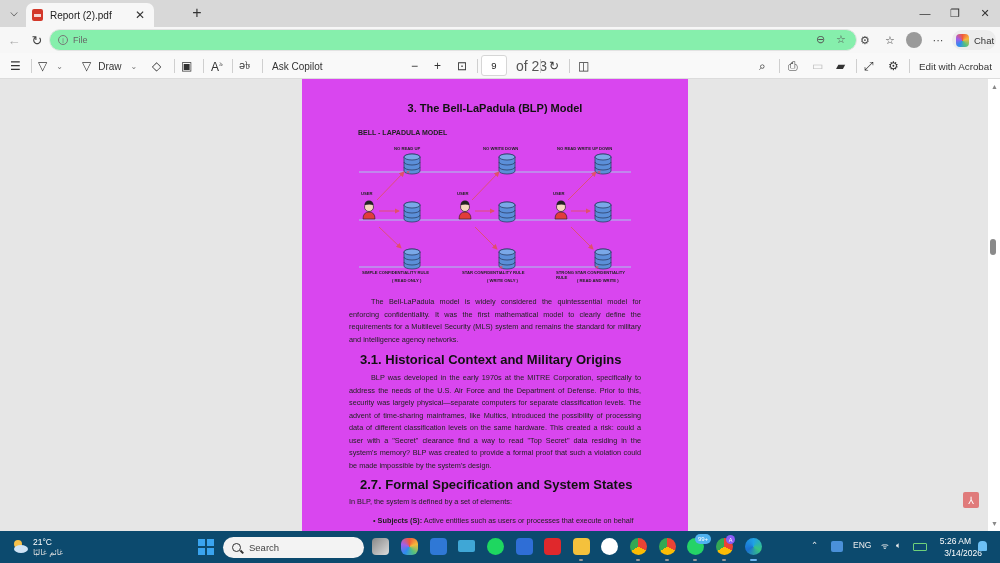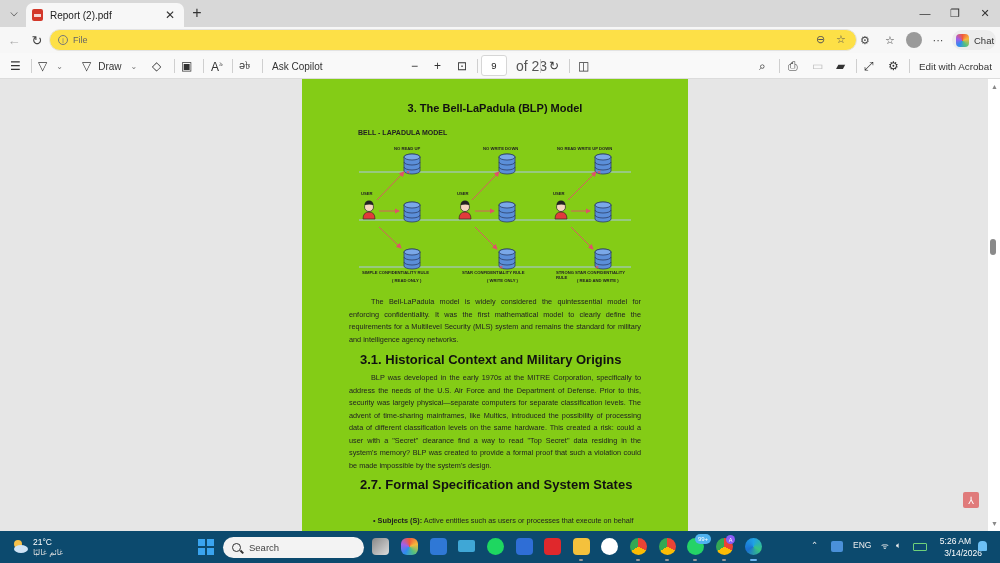--- a/index.html
+++ b/index.html
@@ -1,52 +1,52 @@
 <!DOCTYPE html>
 <html><head>
 <meta charset="utf-8">
 <style>
   * { box-sizing: border-box; margin: 0; padding: 0; }
   html, body { width: 1000px; height: 563px; overflow: hidden; background: #e8e8e8; font-family: "Liberation Sans", sans-serif; }
 
   
   .tabstrip { position: absolute; left: 0; top: 0; width: 1000px; height: 27px; background: #d8d8d8; }
   .tab-dropdown { position: absolute; left: 4px; top: 4px; width: 20px; height: 18px; display: flex; align-items: center; justify-content: center; color: #333; font-size: 10px; }
-  .tab { position: absolute; left: 26px; top: 3px; width: 158px; height: 24px; background: #f7f7f7; border-radius: 7px 7px 0 0; display: flex; align-items: center; padding-left: 6px; }
+  .tab { position: absolute; left: 26px; top: 3px; width: 128px; height: 24px; background: #f7f7f7; border-radius: 7px 7px 0 0; display: flex; align-items: center; padding-left: 6px; }
   .tab-favicon { width: 11px; height: 12px; background: #d3382a; border-radius: 2px; margin-right: 7px; position: relative; }
   .tab-favicon::after { content: ""; position: absolute; left: 2px; top: 5px; width: 7px; height: 3px; background: #fff; opacity: .8; }
   .tab-title { font-size: 10px; color: #222; flex: 1; }
   .tab-close { width: 16px; font-size: 12px; color: #333; text-align: center; margin-right: 6px; }
   .new-tab { position: absolute; left: 188px; top: 4px; width: 18px; height: 18px; font-size: 16px; color: #333; display: flex; align-items: center; justify-content: center; }
   .win-ctrl { position: absolute; top: 4px; width: 24px; height: 18px; color: #333; font-size: 11px; display: flex; align-items: center; justify-content: center; }
 
   
   .addrbar { position: absolute; left: 0; top: 27px; width: 1000px; height: 26px; background: #f7f7f7; }
   .nav-btn { position: absolute; top: 4px; width: 18px; height: 18px; color: #777; font-size: 13px; display: flex; align-items: center; justify-content: center; }
-  .url-box { position: absolute; left: 49px; top: 2px; width: 808px; height: 22px; background: #fde047; border-radius: 11px; border: 1px solid #e3e3e3; display: flex; align-items: center; padding-left: 8px; text-align: center; }
+  .url-box { position: absolute; left: 49px; top: 2px; width: 808px; height: 22px; background: #86efac; border-radius: 11px; border: 1px solid #e3e3e3; display: flex; align-items: center; padding-left: 8px; text-align: center; }
   .info-icon { width: 10px; height: 10px; border: 1px solid #777; border-radius: 50%; font-size: 7px; color: #777; display: flex; align-items: center; justify-content: center; margin-right: 5px; }
   .file-label { font-size: 9px; color: #666; margin-right: 8px; }
   .url-text { font-size: 10.5px; color: #222; }
   .url-right-icon { position: absolute; top: 3px; font-size: 11px; color: #555; }
   .ab-icon { position: absolute; top: 5px; width: 16px; height: 16px; color: #444; font-size: 11px; display: flex; align-items: center; justify-content: center; }
   .avatar { position: absolute; left: 906px; top: 5px; width: 16px; height: 16px; border-radius: 50%; background: #9a9a9a; }
   .chat-btn { position: absolute; left: 952px; top: 3px; width: 44px; height: 20px; border-radius: 10px; background: #ececec; display: flex; align-items: center; padding-left: 4px; }
   .copilot-logo { width: 13px; height: 13px; border-radius: 4px; background: conic-gradient(#f15a3a, #f6b93b, #55c27d, #2d8cf0, #a35ee8, #f15a3a); margin-right: 5px; }
   .chat-label { font-size: 9.5px; color: #333; }
 
   
   .pdfbar { position: absolute; left: 0; top: 53px; width: 1000px; height: 26px; background: #f9f9f9; border-bottom: 1px solid #dcdcdc; }
   .tb { position: absolute; top: 4px; height: 18px; display: flex; align-items: center; color: #333; font-size: 10px; }
   .tb-icon { font-size: 12px; color: #333; }
   .tb-sep { position: absolute; top: 6px; width: 1px; height: 14px; background: #cfcfcf; }
   .page-input { position: absolute; left: 481px; top: 2px; width: 26px; height: 21px; border: 1px solid #d6d6d6; border-radius: 3px; background: #fff; font-size: 9.5px; color: #222; display: flex; align-items: center; justify-content: center; }
 
   
   .viewer { position: absolute; left: 0; top: 79px; width: 1000px; height: 452px; background: #e6e6e6; overflow: hidden; }
-  .page { position: absolute; left: 302px; top: 0; width: 386px; height: 460px; background: #84cc16; }
+  .page { position: absolute; left: 302px; top: 0; width: 386px; height: 460px; background: #d946ef; }
   .scrollbar { position: absolute; left: 988px; top: 0; width: 12px; height: 452px; background: #fff; }
   .scroll-up { position: absolute; left: 3px; top: 4px; font-size: 7px; color: #888; }
   .scroll-thumb { position: absolute; left: 2px; top: 160px; width: 6px; height: 16px; border-radius: 3px; background: #8a8a8a; }
   .scroll-down { position: absolute; left: 3px; top: 441px; font-size: 7px; color: #888; }
   .acrobat-fab { position: absolute; left: 963px; top: 413px; width: 16px; height: 16px; background: #e07b7b; border-radius: 2px; color: #fff; font-size: 10px; display: flex; align-items: center; justify-content: center; }
 
   
   .h-main { position: absolute; left: 0; width: 386px; top: 23px; text-align: center; font-weight: bold; font-size: 11px; color: #111; }
   .diagram { position: absolute; left: 54px; top: 49px; width: 290px; height: 160px; }
   .diag-title { position: absolute; left: 2px; top: 1px; font-size: 7px; font-weight: bold; color: #222; }
@@ -262,20 +262,21 @@
       <div class="lbl-s" style="left:200px;top:147px">RULE</div>
       <div class="lbl-s" style="left:221px;top:150px">( READ AND WRITE )</div>
     </div>
 
     <div class="para" style="top:217px"><span class="indent"></span><span>The Bell-LaPadula model is widely considered the quintessential model for enforcing confidentiality. It was the first mathematical model to clearly define the requirements for a Multilevel Security (MLS) system and remains the standard for military and intelligence agency networks.</span></div>
 
     <div class="h-sub" style="top:273px">3.1. Historical Context and Military Origins</div>
     <div class="para" style="top:293px"><span class="indent"></span><span>BLP was developed in the early 1970s at the MITRE Corporation, specifically to address the needs of the U.S. Air Force and the Department of Defense. Prior to this, security was largely physical—separate computers for separate classification levels. The advent of time-sharing mainframes, like Multics, introduced the possibility of processing data of different classification levels on the same hardware. This created a risk: could a user with a "Secret" clearance find a way to read "Top Secret" data residing in the system's memory? BLP was created to provide a formal proof that such a violation could be made impossible by the system's design.</span></div>
 
     <div class="h-sub" style="top:398px">2.7.  Formal Specification and System States</div>
+    <div class="para" style="top:417px">In BLP, the system is defined by a set of elements:</div>
     <div class="bullet" style="top:437px">• <b>Subjects (S):</b><span> Active entities such as users or processes that execute on behalf</span></div>
   </div>
 
   <div class="acrobat-fab">⅄</div>
   <div class="scrollbar">
     <div class="scroll-up">▲</div>
     <div class="scroll-thumb"></div>
     <div class="scroll-down">▼</div>
   </div>
 </div>

